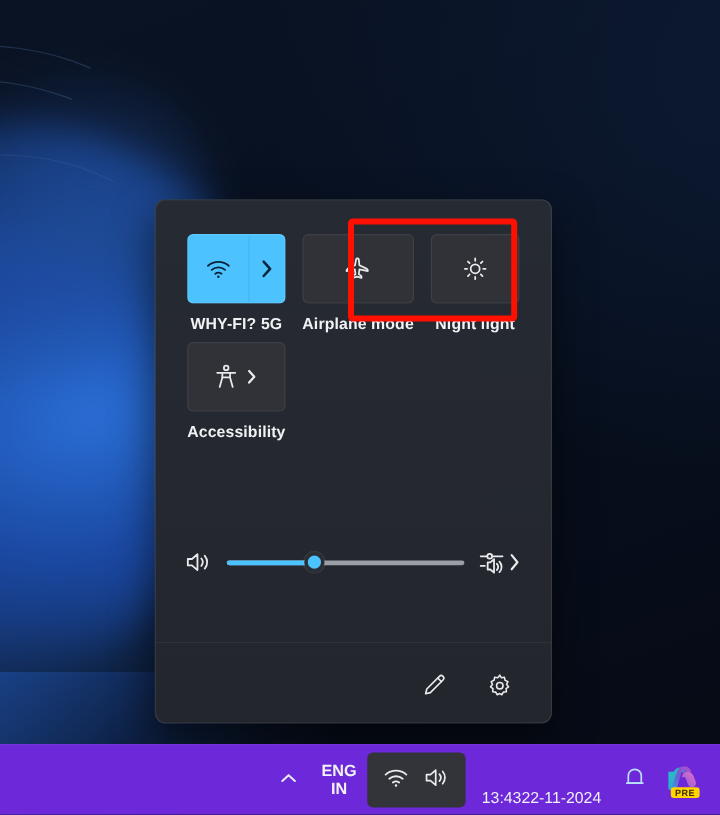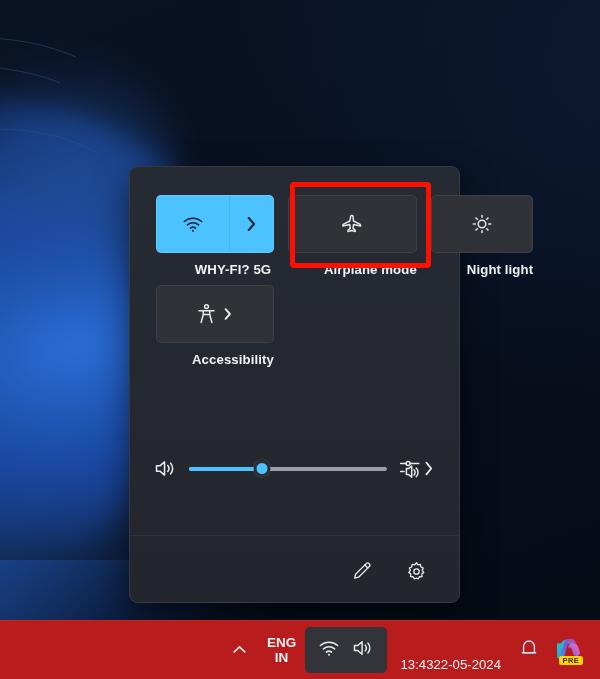--- a/index.html
+++ b/index.html
@@ -88,21 +88,20 @@
   .tile.inactive .ico svg { stroke:#e9eaec; fill:none; }
   .tile.active   .ico svg { stroke:#08233a; fill:none; }
 
   .tile.single { display:flex; align-items:center; justify-content:center; gap:6px; }
   .tile.single .chev { flex:none; }
 
   .tile-label {
     margin-top:9px; font-size:13.2px; color:#f1f2f4;
     font-weight:700; letter-spacing:.1px; white-space:nowrap;
     text-align:center;
-    margin-left:36px;
   }
 
   
   .annot {
     position:absolute; left:160px; top:15px; width:141px; height:86px;
     border:5px solid #fd1000; border-radius:4px; pointer-events:none; z-index:6;
   }
 
   
   .vol-row {
@@ -136,21 +135,21 @@
   }
   .foot-btn {
     width:34px; height:34px; border-radius:4px;
     display:flex; align-items:center; justify-content:center;
   }
   .foot-btn svg { display:block; stroke:#e9eaec; fill:none; }
 
   
   .taskbar {
     position:absolute; left:0; right:0; bottom:0; height:59px;
-    background:#b91c1c;
+    background:#6d28d9;
     border-top:1px solid rgba(255,255,255,.05);
     display:flex; align-items:center; justify-content:flex-end;
     gap:0; padding-right:8px;
   }
   .tb-item { display:flex; align-items:center; justify-content:center; height:46px; }
   .tb-chevron { width:38px; }
   .tb-chevron svg { stroke:#e9eaec; fill:none; }
   .tb-lang {
     flex-direction:column; width:46px; line-height:1.12;
     color:#f1f2f4; font-size:13.5px; font-weight:700; text-align:center;
@@ -346,21 +345,21 @@
       <span>
         <svg width="22" height="20" viewBox="0 0 24 22" stroke-width="1.6" stroke-linecap="round" stroke-linejoin="round">
           <path d="M2.6 8.2h3.6L11 4.1v13.8L6.2 13.8H2.6z"></path>
           <path d="M14.4 7.8a5 5 0 0 1 0 6.4M17.4 5.4a8.6 8.6 0 0 1 0 11.2"></path>
         </svg>
       </span>
     </span>
 
     <span class="tb-item tb-clock">
       <span>13:43</span>
-      <span>22-05-2024</span>
+      <span>22-11-2024</span>
     </span>
 
     <span class="tb-item tb-bell">
       <span>
         <svg width="18" height="20" viewBox="0 0 20 22" stroke-width="1.6" stroke-linecap="round" stroke-linejoin="round">
           <path d="M4 16.2V9.3a6 6 0 0 1 12 0v6.9z"></path>
           <path d="M2.6 16.2h14.8"></path>
         </svg>
       </span>
     </span>

